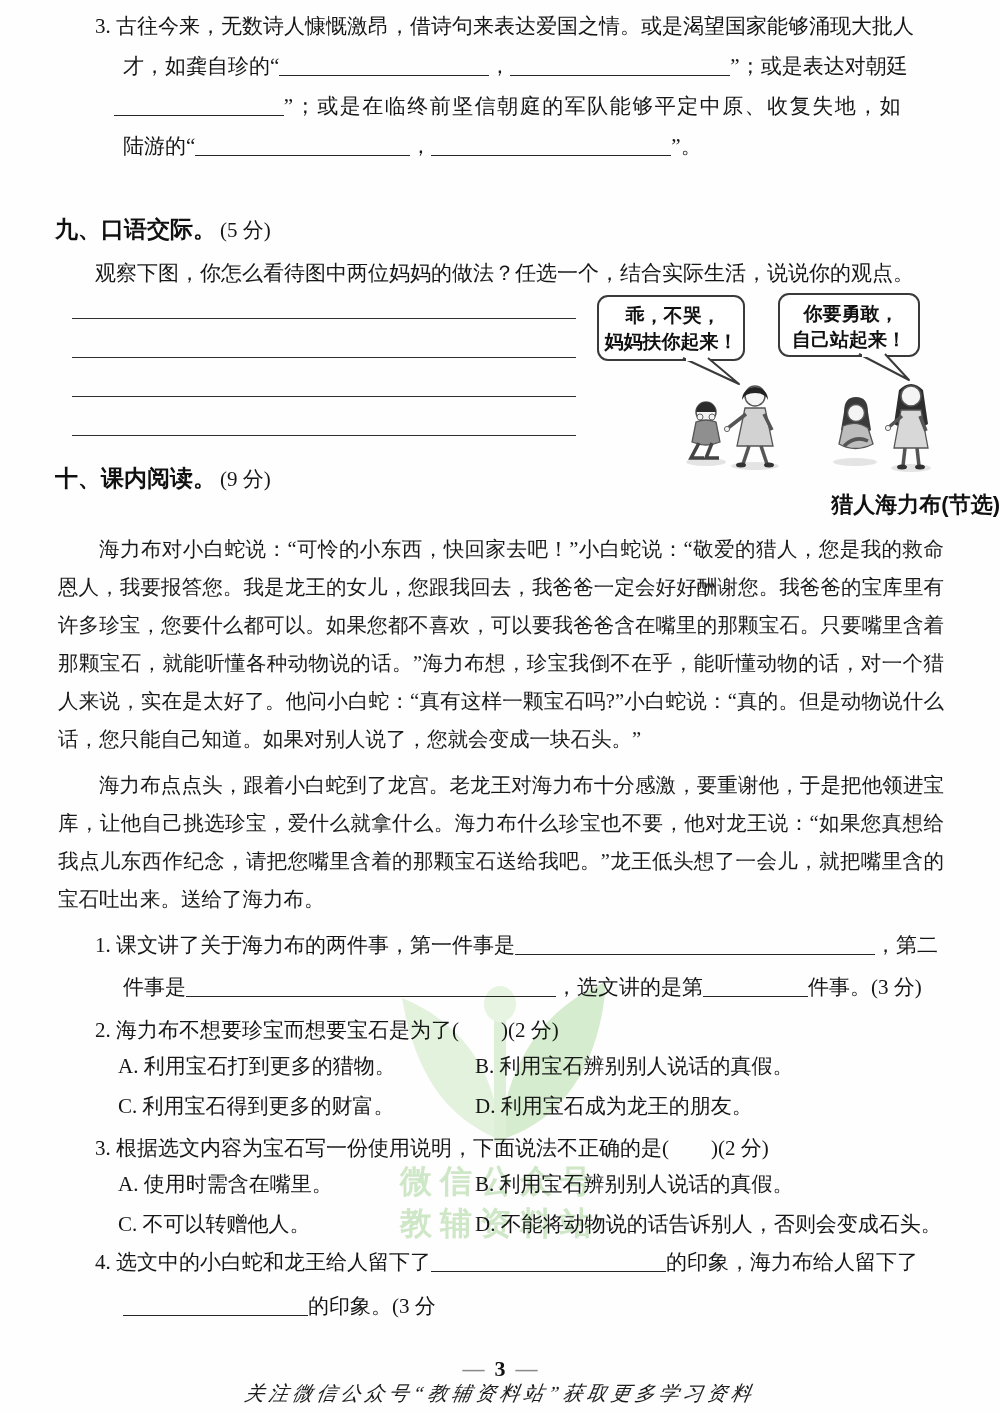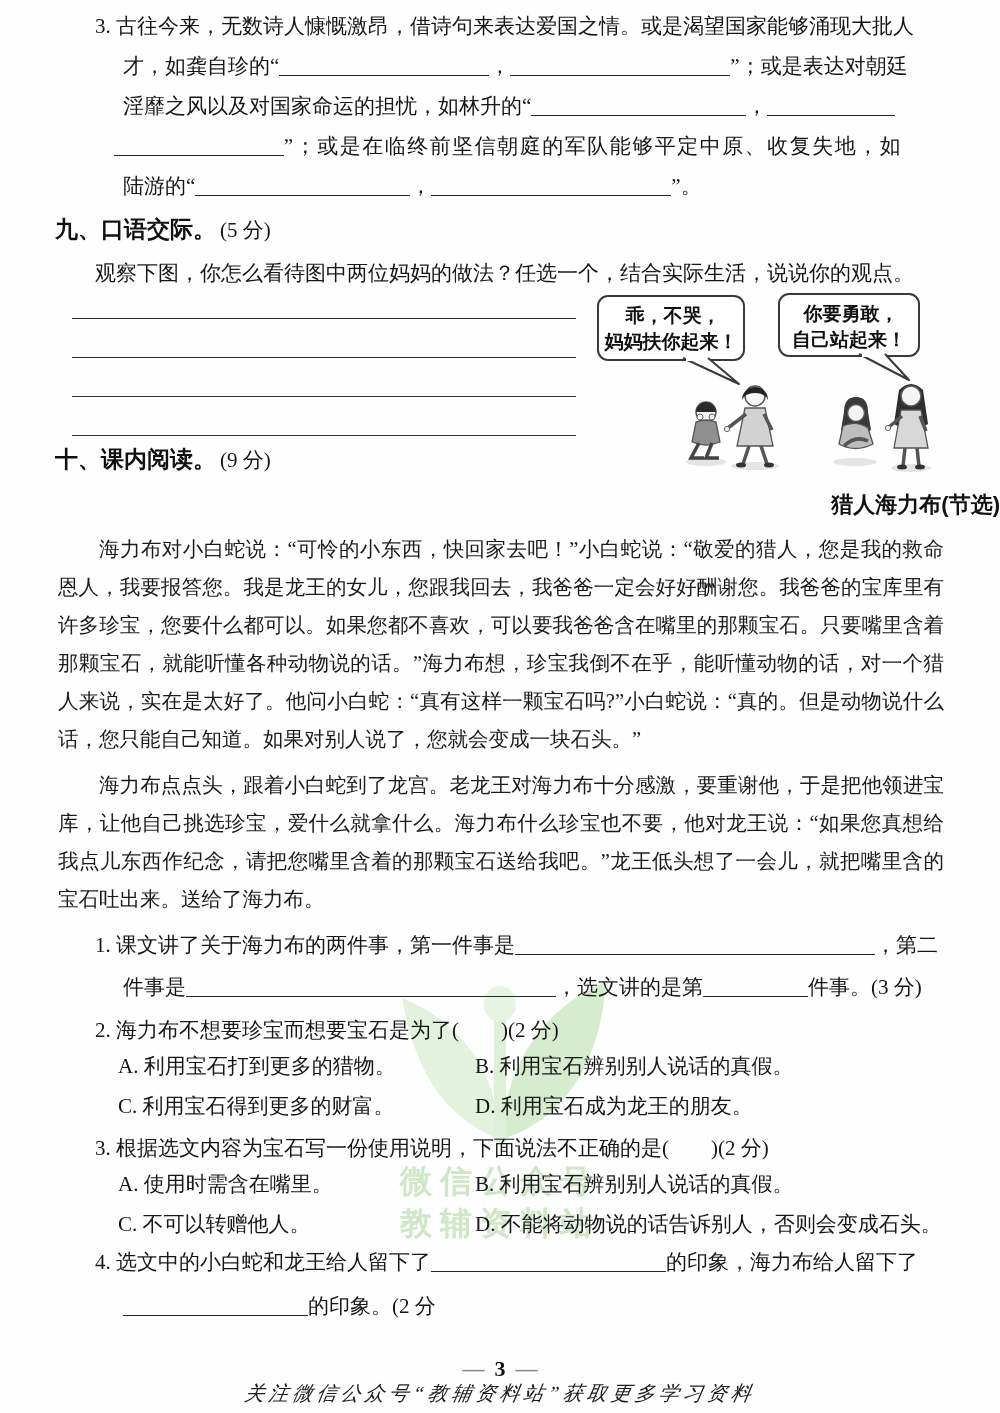--- a/index.html
+++ b/index.html
@@ -84,21 +84,20 @@
       <path d="M150 214 C150 160 150 118 150 92" stroke="#ddefd7" stroke-width="12" fill="none"></path>
       <ellipse cx="150" cy="76" rx="16" ry="18" fill="#e7f4e1"></ellipse>
     </svg>
     <div class="wm-text wm1">微信公众号</div>
     <div class="wm-text wm2">教辅资料站</div>
   </div>
 
   <div id="item3" class="abs" style="top:6px;left:72px;width:872px;">
     <div class="line ind-a"><span>3. 古往今来，无数诗人慷慨激昂，借诗句来表达爱国之情。或是渴望国家能够涌现大批人</span></div>
     <div class="line ind-b"><span>才，如龚自珍的“</span><span class="blank" style="width: 210px;"></span><span>，</span><span class="blank" style="width: 220px;"></span><span>”；或是表达对朝廷</span></div>
-    <div class="line ind-b"><span>淫靡之风以及对国家命运的担忧，如林升的“</span><span class="blank" style="width: 215px;"></span><span>，</span><span class="blank" style="width: 128px;"></span></div>
     <div class="line ind-0 sp1"><span class="blank" style="width: 170px;"></span><span>”；或是在临终前坚信朝庭的军队能够平定中原、收复失地，如</span></div>
     <div class="line ind-b"><span>陆游的“</span><span class="blank" style="width: 215px;"></span><span>，</span><span class="blank" style="width: 240px;"></span><span>”。</span></div>
   </div>
 
   <div class="abs heading" style="top:214px;left:55px;">
     <span class="hd">九、口语交际。</span><span class="score">(5 分)</span>
   </div>
 
   <div class="abs body-text" style="top:258px;left:95px;width:862px;">观察下图，你怎么看待图中两位妈妈的做法？任选一个，结合实际生活，说说你的观点。</div>
 
@@ -170,21 +169,21 @@
         <circle cx="295" cy="142" r="2.6" fill="#f4f4f4" stroke="#666" stroke-width="1"></circle>
         <line x1="327" y1="130" x2="333" y2="145" stroke="#555" stroke-width="3.5"></line>
         <line x1="312" y1="162" x2="310" y2="180" stroke="#555" stroke-width="3.5"></line>
         <line x1="324" y1="162" x2="326" y2="180" stroke="#555" stroke-width="3.5"></line>
         <ellipse cx="309" cy="181" rx="5" ry="2.5" fill="#333"></ellipse>
         <ellipse cx="327" cy="181" rx="5" ry="2.5" fill="#333"></ellipse>
       </g>
     </svg>
   </div>
 
-  <div class="abs heading" style="top:444px;left:55px;">
+  <div class="abs heading" style="top:463px;left:55px;">
     <span class="hd">十、课内阅读。</span><span class="score">(9 分)</span>
   </div>
 
   <div class="abs passage-title" style="top:490px;left:0;width:1000px;">猎人海力布(节选)</div>
 
   <div class="abs para" style="top:530px;left:58px;width:886px;">海力布对小白蛇说：“可怜的小东西，快回家去吧！”小白蛇说：“敬爱的猎人，您是我的救命恩人，我要报答您。我是龙王的女儿，您跟我回去，我爸爸一定会好好酬谢您。我爸爸的宝库里有许多珍宝，您要什么都可以。如果您都不喜欢，可以要我爸爸含在嘴里的那颗宝石。只要嘴里含着那颗宝石，就能听懂各种动物说的话。”海力布想，珍宝我倒不在乎，能听懂动物的话，对一个猎人来说，实在是太好了。他问小白蛇：“真有这样一颗宝石吗?”小白蛇说：“真的。但是动物说什么话，您只能自己知道。如果对别人说了，您就会变成一块石头。”</div>
   <div class="abs para" style="top:766px;left:58px;width:886px;">海力布点点头，跟着小白蛇到了龙宫。老龙王对海力布十分感激，要重谢他，于是把他领进宝库，让他自己挑选珍宝，爱什么就拿什么。海力布什么珍宝也不要，他对龙王说：“如果您真想给我点儿东西作纪念，请把您嘴里含着的那颗宝石送给我吧。”龙王低头想了一会儿，就把嘴里含的宝石吐出来。送给了海力布。</div>
 
   <div class="abs" style="top:924px;left:95px;width:852px;">
     <div class="line" style="line-height:42px;"><span>1. 课文讲了关于海力布的两件事，第一件事是</span><span class="blank" style="width: 360px;"></span><span>，第二</span></div>
@@ -202,21 +201,21 @@
   <div class="abs line" style="top:1128px;left:95px;">3. 根据选文内容为宝石写一份使用说明，下面说法不正确的是(　　)(2 分)</div>
   <div class="abs opts" style="top:1164px;left:118px;width:826px;">
     <span>A. 使用时需含在嘴里。</span>
     <span>B. 利用宝石辨别别人说话的真假。</span>
     <span>C. 不可以转赠他人。</span>
     <span>D. 不能将动物说的话告诉别人，否则会变成石头。</span>
   </div>
 
   <div class="abs" style="top:1240px;left:95px;width:852px;">
     <div class="line" style="line-height:44px;"><span>4. 选文中的小白蛇和龙王给人留下了</span><span class="blank" style="width: 235px;"></span><span>的印象，海力布给人留下了</span></div>
-    <div class="line" style="line-height:44px;padding-left:28px;"><span class="blank" style="width: 185px;"></span><span>的印象。(2 分</span></div>
+    <div class="line" style="line-height:44px;padding-left:28px;"><span class="blank" style="width: 185px;"></span><span>的印象。(3 分</span></div>
   </div>
 
   <div class="abs pg-num" style="top:1356px;left:0;">
     <span class="dash">—</span><span class="num">3</span><span class="dash">—</span>
   </div>
   <div class="abs footer-note" style="top:1380px;left:0;">关注微信公众号“教辅资料站”获取更多学习资料</div>
 
 </div>
 
 </body></html>

